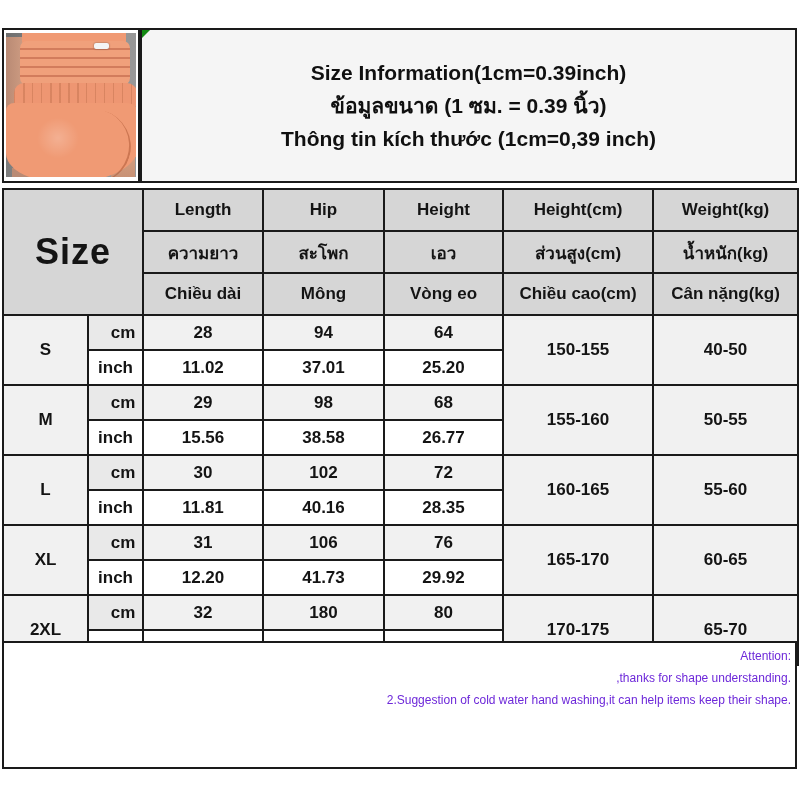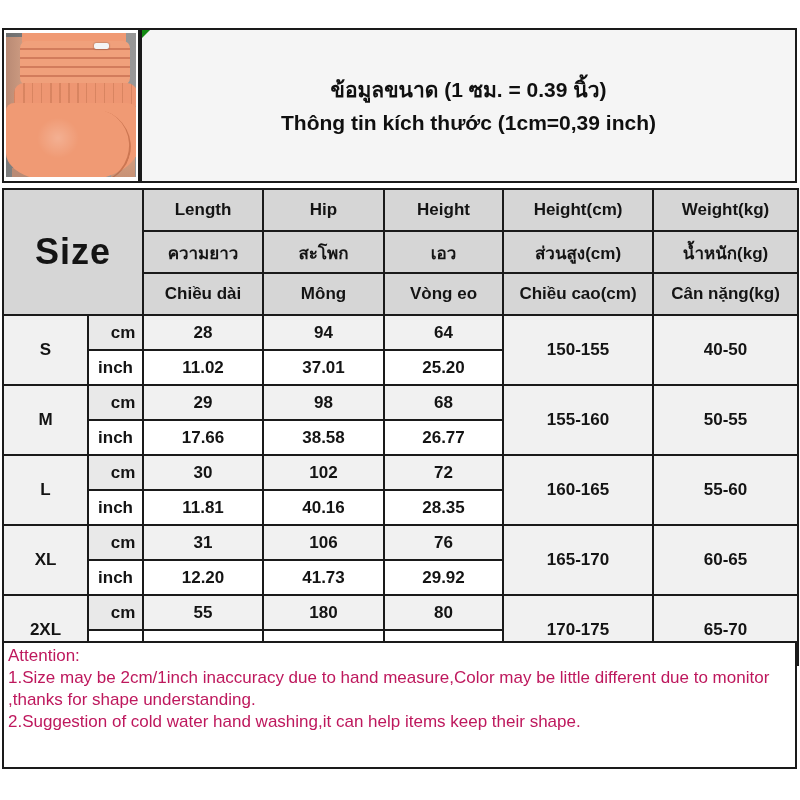--- a/index.html
+++ b/index.html
@@ -63,21 +63,21 @@
   .size-table tr.r-cm td, .size-table tr.r-in td{height:35px;}
   .size-table tr.r-cm td{background:var(--cm-bg);}
   .size-table tr.r-in td{background:#fff;}
   .size-table td.c-label{background:var(--header-bg);}
   .size-table tr.r-cm td.c-unit{background:var(--unit-cm-bg);padding-left:15px;}
   .size-table td.c-merge{background:var(--cm-bg);}
 
   
   .attention-box{position:absolute;left:2px;top:641px;width:795px;height:128px;
     border:2px solid var(--border);background:#fff;padding:2px 4px 0 4px;}
-  .attention-box .ln{font-size:17px;font-weight:400;line-height:22px;color:#be185d;}
+  .attention-box .ln{font-size:12px;font-weight:400;line-height:22px;color:#6d28d9;text-align:right;}
 </style>
 </head>
 <body>
 
 <div class="canvas">
 
   <div class="photo-cell">
     <div class="photo">
       <div class="arm"></div>
       <div class="top-garment"></div>
@@ -85,20 +85,21 @@
       <div class="tag"></div>
       <div class="waistband"></div>
       <div class="leg-right"></div>
       <div class="leg-left"></div>
       <div class="shorts"></div>
     </div>
   </div>
 
   <div class="title-cell">
     <div class="corner-marker"></div>
+    <div class="title-line">Size Information(1cm=0.39inch)</div>
     <div class="title-line" lang="th">ข้อมูลขนาด (1 ซม. = 0.39 นิ้ว)</div>
     <div class="title-line" lang="vi">Thông tin kích thước (1cm=0,39 inch)</div>
   </div>
 
   <table class="size-table">
     <colgroup>
       <col style="width:85px">
         <col style="width:55px">
         <col style="width:120px">
       <col style="width:121px">
@@ -150,21 +151,21 @@
         <td class="c-label" rowspan="2">M</td>
         <td class="c-unit">cm</td>
         <td>29</td>
         <td>98</td>
         <td>68</td>
         <td class="c-merge" rowspan="2">155-160</td>
         <td class="c-merge" rowspan="2">50-55</td>
       </tr>
       <tr class="r-in">
         <td class="c-unit">inch</td>
-        <td>17.66</td>
+        <td>15.56</td>
         <td>38.58</td>
         <td>26.77</td>
       </tr>
 
       <tr class="r-cm">
         <td class="c-label" rowspan="2">L</td>
         <td class="c-unit">cm</td>
         <td>30</td>
         <td>102</td>
         <td>72</td>
@@ -190,35 +191,34 @@
       <tr class="r-in">
         <td class="c-unit">inch</td>
         <td>12.20</td>
         <td>41.73</td>
         <td>29.92</td>
       </tr>
 
       <tr class="r-cm">
         <td class="c-label" rowspan="2">2XL</td>
         <td class="c-unit">cm</td>
-        <td>55</td>
+        <td>32</td>
         <td>180</td>
         <td>80</td>
         <td class="c-merge" rowspan="2">170-175</td>
         <td class="c-merge" rowspan="2">65-70</td>
       </tr>
       <tr class="r-in">
         <td class="c-unit">inch</td>
         <td>12.60</td>
         <td>65.48</td>
         <td>31.50</td>
       </tr>
     </tbody>
   </table>
 
   <div class="attention-box">
     <div class="ln">Attention:</div>
-    <div class="ln">1.Size may be 2cm/1inch inaccuracy due to hand measure,Color may be little different due to monitor</div>
     <div class="ln">,thanks for shape understanding.</div>
     <div class="ln">2.Suggestion of cold water hand washing,it can help items keep their shape.</div>
   </div>
 
 </div>
 
 </body></html>

